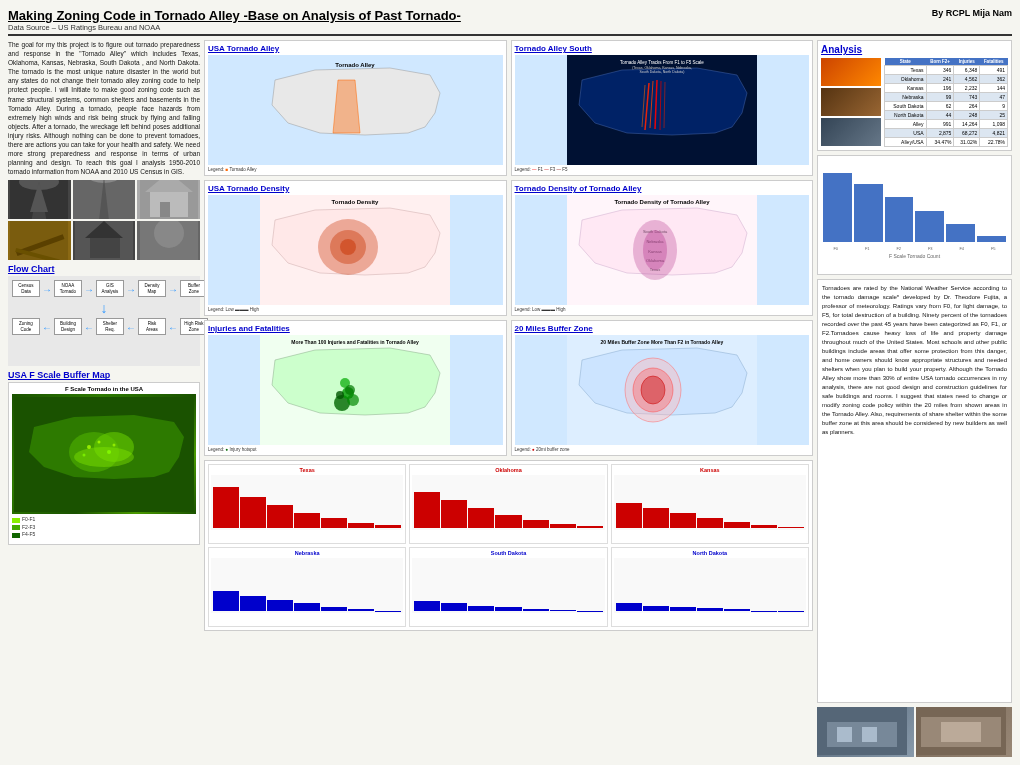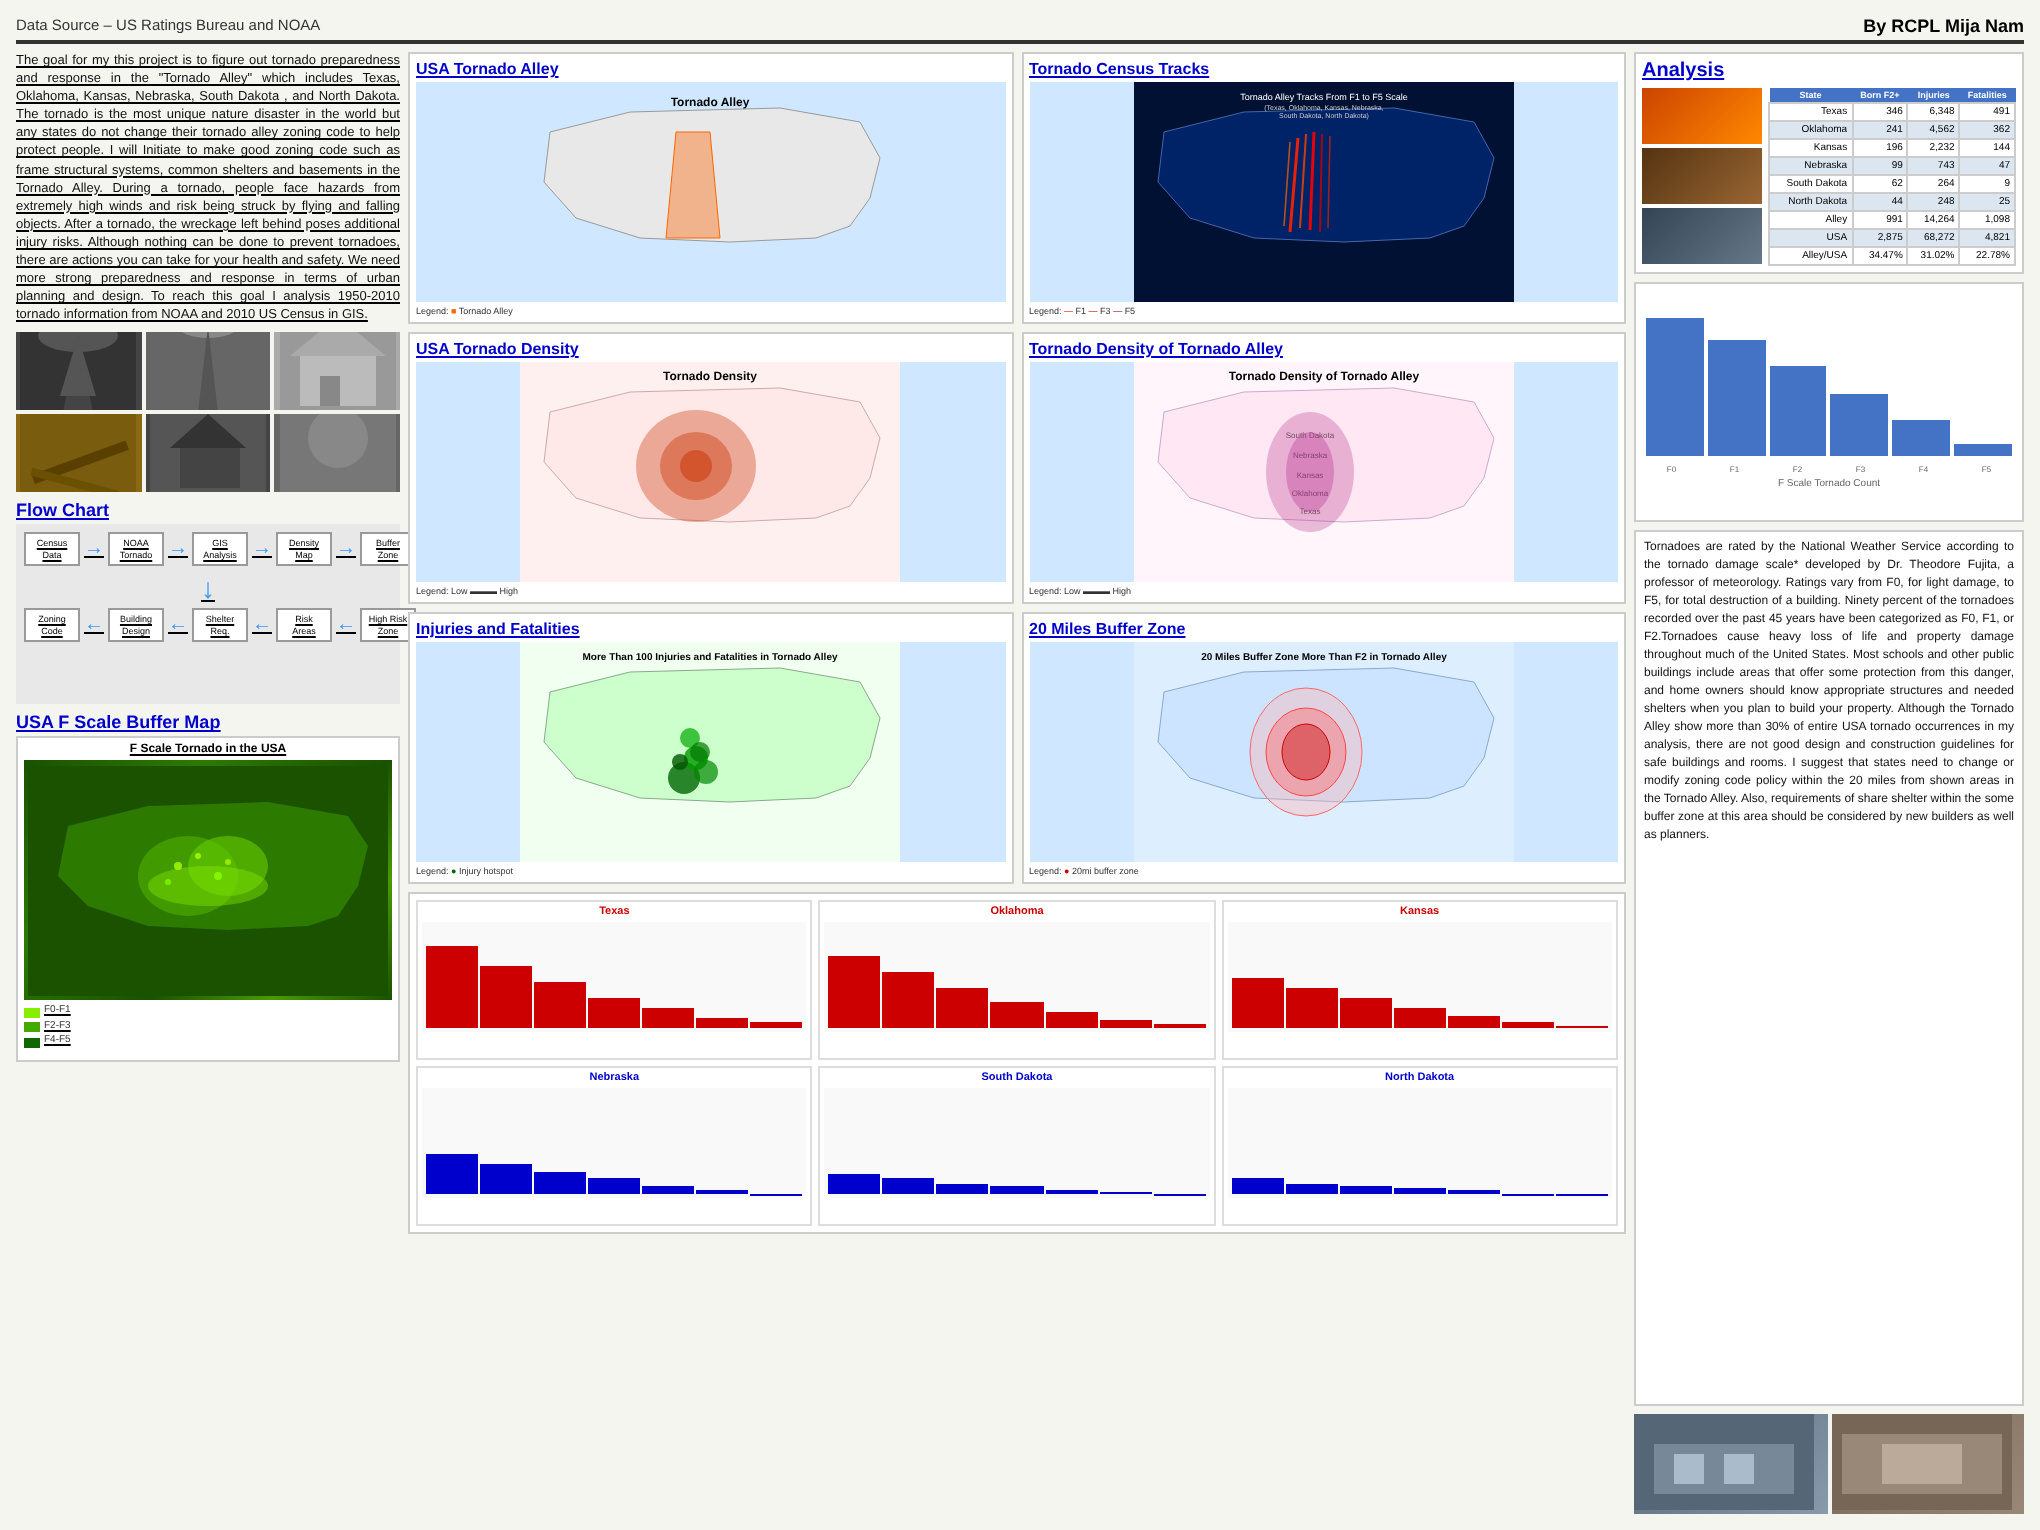--- a/index.html
+++ b/index.html
@@ -46,21 +46,20 @@
       display: flex;
       flex: 1;
       gap: 4px;
     }
     
     .left-col {
       width: 192px;
       display: flex;
       flex-direction: column;
       gap: 4px;
-      text-decoration: underline;
     }
     .intro-text {
       font-size: 6.5px;
       line-height: 1.4;
       color: #111;
       text-align: justify;
     }
     .photo-grid {
       display: grid;
       grid-template-columns: 1fr 1fr 1fr;
@@ -313,20 +312,21 @@
     .bottom-photo.gray-blue { background: linear-gradient(135deg, #556677, #889aab); }
     .bottom-photo.gray-warm { background: linear-gradient(135deg, #776655, #998877); }
   </style>
 </head>
 <body>
 
 <div class="poster">
 
   <div class="poster-header">
     <div>
+      <div class="poster-title">Making Zoning Code in Tornado Alley -Base on Analysis of Past Tornado-</div>
       <div class="poster-subtitle">Data Source – US Ratings Bureau and NOAA</div>
     </div>
     <div class="poster-author">By RCPL Mija Nam</div>
   </div>
 
   <div class="main-content">
 
     <div class="left-col">
       <div class="intro-text">The goal for my this project is to figure out tornado preparedness and response in the "Tornado Alley" which includes Texas, Oklahoma, Kansas, Nebraska, South Dakota , and North Dakota. The tornado is the most unique nature disaster in the world but any states do not change their tornado alley zoning code to help protect people. I will Initiate to make good zoning code such as frame structural systems, common shelters and basements in the Tornado Alley. During a tornado, people face hazards from extremely high winds and risk being struck by flying and falling objects. After a tornado, the wreckage left behind poses additional injury risks. Although nothing can be done to prevent tornadoes, there are actions you can take for your health and safety. We need more strong preparedness and response in terms of urban planning and design. To reach this goal I analysis 1950-2010 tornado information from NOAA and 2010 US Census in GIS.</div>
 
@@ -460,21 +460,21 @@
               <polygon points="78,25 95,25 100,78 73,78" fill="rgba(255,100,0,0.4)" stroke="#ff6600" stroke-width="0.5"></polygon>
               <text x="95" y="12" font-size="6" fill="#000" font-weight="bold" text-anchor="middle">Tornado Alley</text>
             </svg>
           </div>
           <div style="font-size:4.5px; color:#333; margin-top:2px;">
             Legend: <span style="color:#ff6600;">■</span> Tornado Alley
           </div>
         </div>
 
         <div class="map-section">
-          <div class="map-section-title">Tornado Census Tracks</div>
+          <div class="map-section-title">Tornado Alley South</div>
           <div class="usa-map-container">
             <svg width="190" height="110" viewBox="0 0 190 110">
               <rect width="190" height="110" fill="#001133"></rect>
               <polygon points="15,25 55,15 130,13 170,20 180,38 175,58 165,72 148,78 105,80 60,78 28,68 12,50" fill="#002266" stroke="#4466aa" stroke-width="0.5"></polygon>
 
               <line x1="82" y1="28" x2="78" y2="75" stroke="#ff2200" stroke-width="1.5" opacity="0.9"></line>
               <line x1="86" y1="26" x2="83" y2="73" stroke="#ff4400" stroke-width="1" opacity="0.8"></line>
               <line x1="90" y1="25" x2="88" y2="74" stroke="#ff0000" stroke-width="1.5" opacity="0.9"></line>
               <line x1="94" y1="26" x2="93" y2="75" stroke="#cc0000" stroke-width="1" opacity="0.8"></line>
               <line x1="78" y1="30" x2="75" y2="72" stroke="#ff6600" stroke-width="0.8" opacity="0.7"></line>

